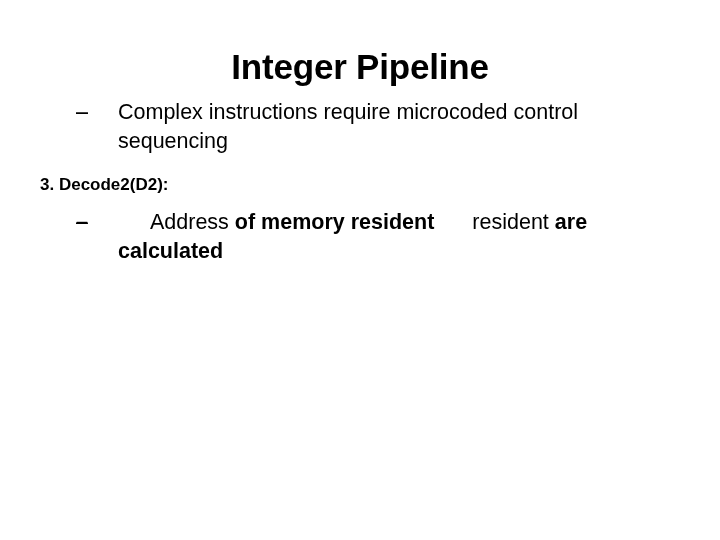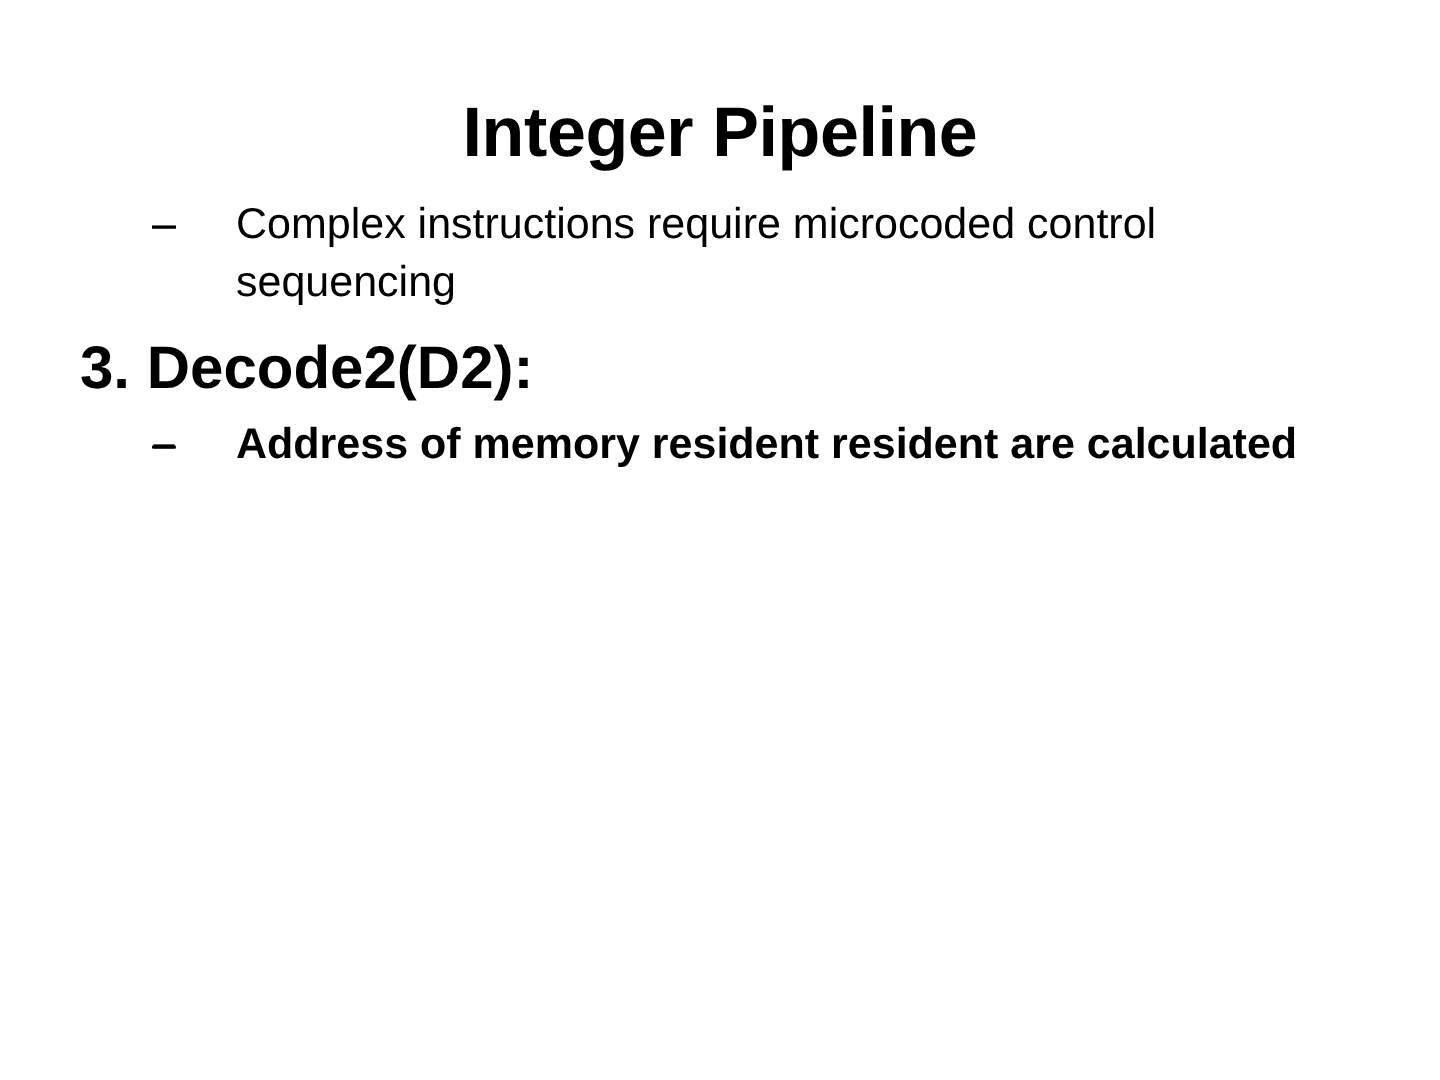--- a/index.html
+++ b/index.html
@@ -71,31 +71,31 @@
 
   .bullet-l2.bold {
     font-weight: bold;
   }
 
   
   .heading-l1 {
     margin: 0;
     padding-left: 40px;
     padding-right: 20px;
-    font-size: 30px;
+    font-size: 17px;
     line-height: 34px;
     font-weight: bold;
     color: #000000;
     text-align: left;
   }
 
   .gap-before-heading { height: 12px; }
   .gap-after-heading  { height: 6px; }
 
-  .strong { font-weight: bold; }
+  .strong { font-weight: normal; margin-left: 32px; }
   .normal { font-weight: bold; }
 </style>
 </head>
 <body style="background: rgb(255, 255, 255);">
 
 <div class="slide" style="background: rgb(255, 255, 255); color: rgb(0, 0, 0);">
 
   <div class="slide-title">Integer Pipeline</div>
 
   <div class="body-block">

